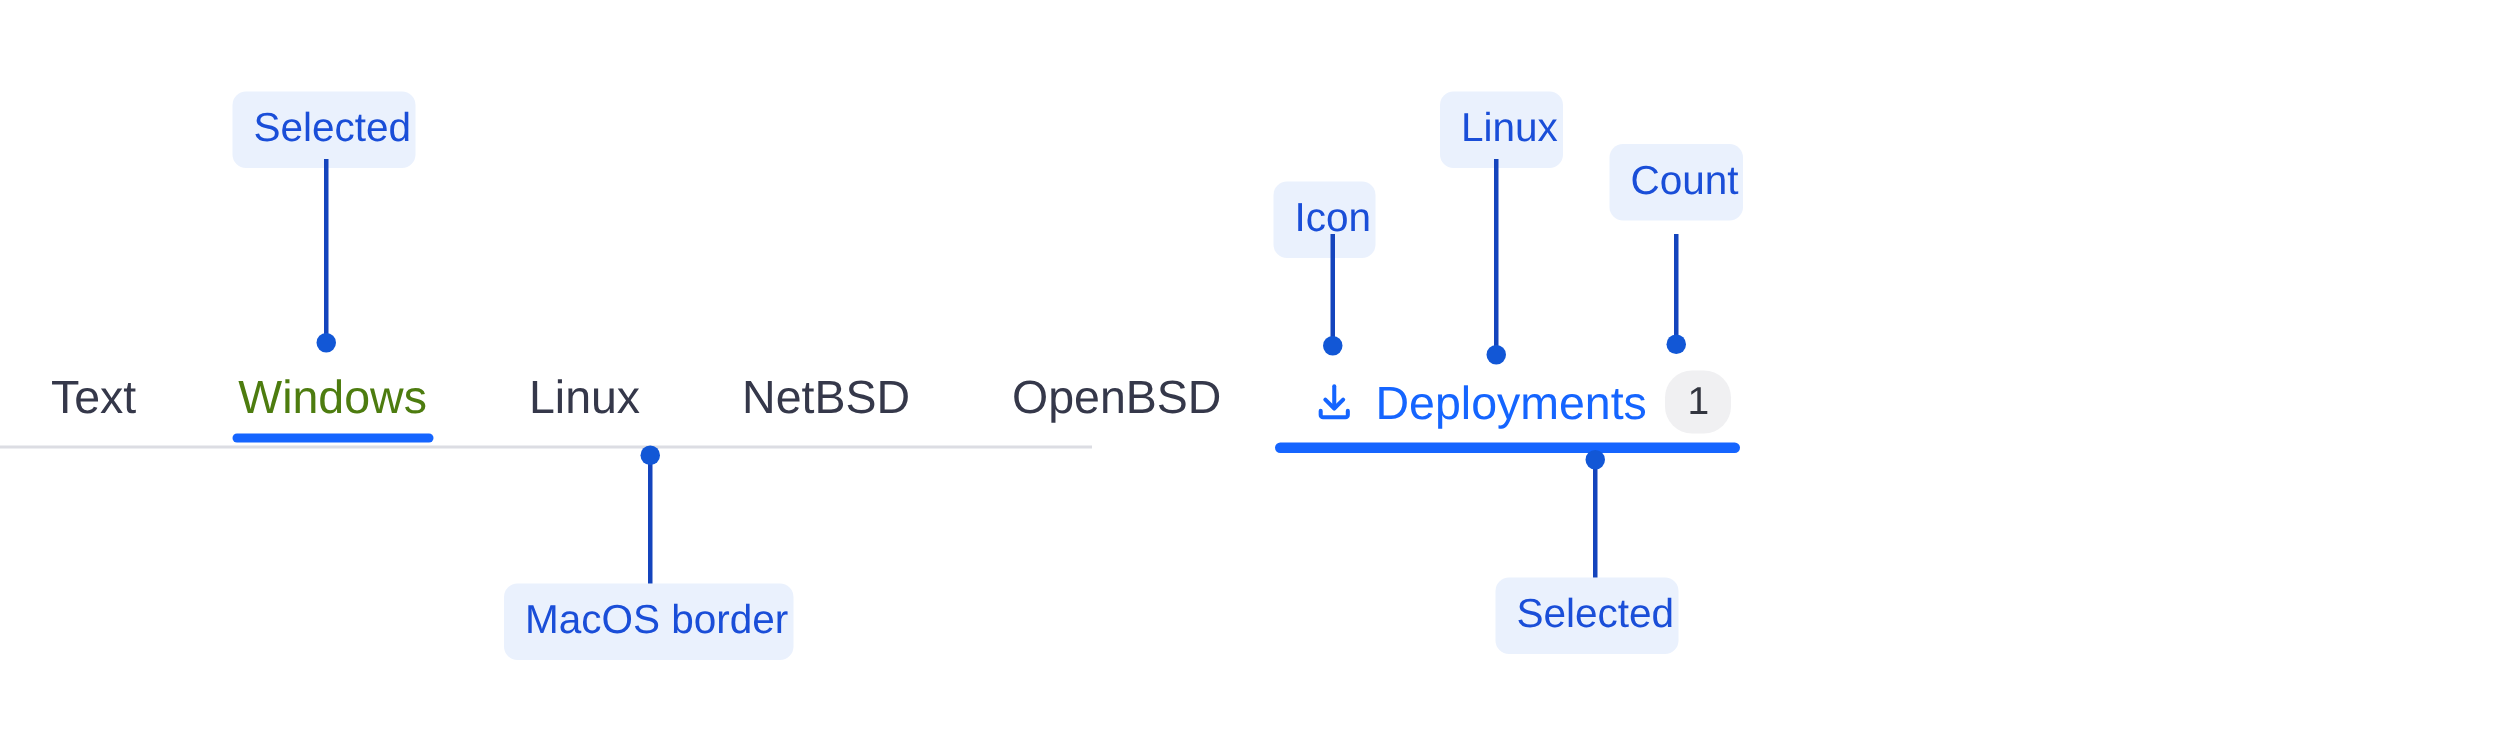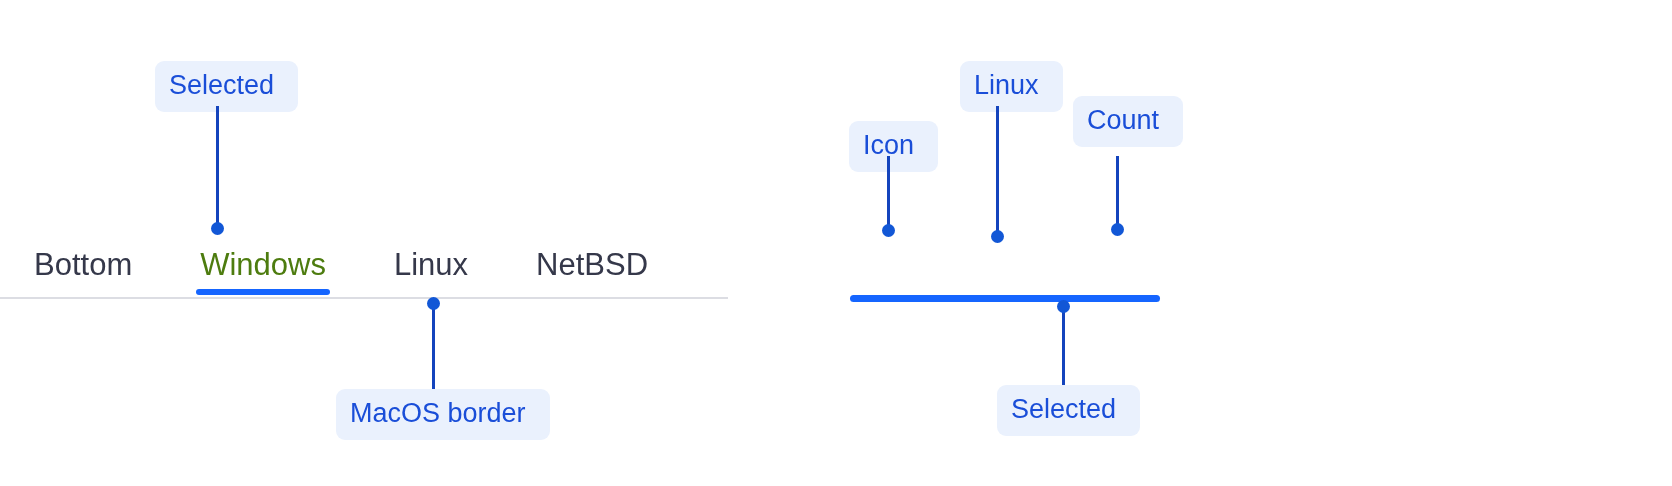--- a/index.html
+++ b/index.html
@@ -19,21 +19,21 @@
     overflow: hidden;
   }
 
   
   .callout {
     position: absolute;
     background: #eaf1fd;
     color: #1a4ed8;
     font-size: 27px;
     line-height: 1;
-    padding: 11px 24px 13px 14px;
+    padding: 11px 3px 13px 14px;
     border-radius: 9px;
     white-space: nowrap;
     font-family: "Liberation Sans", sans-serif;
   }
   .leader {
     position: absolute;
     width: 3px;
     background: #1444bd;
   }
   .leader-dot {
@@ -146,45 +146,57 @@
   }
 </style>
 </head>
 <body>
 
 <div id="stage">
 
   <div id="tabbar-group">
     <div class="tabrow">
       <button class="tab">
-        <span>Bottom</span>
+        <span>Text</span>
       </button>
       <button class="tab selected">
         <span>Windows</span>
         <span class="tab-underline"></span>
       </button>
       <button class="tab">
         <span>Linux</span>
       </button>
       <button class="tab">
         <span>NetBSD</span>
       </button>
+      <button class="tab">
+        <span>OpenBSD</span>
+      </button>
     </div>
     <div id="tab-baseline"></div>
   </div>
 
   <div class="callout" style="left:155px; top:61px;">Selected</div>
   <div class="leader" style="left:216px; top:106px; height:122px;"></div>
   <div class="leader-dot" style="left:211px; top:222px;"></div>
 
   <div class="callout" style="left:336px; top:389px;">MacOS border</div>
   <div class="leader" style="left:432px; top:304px; height:85px;"></div>
   <div class="leader-dot" style="left:427px; top:297px;"></div>
 
   <div id="deploy-group">
+    <button class="deploy-tab">
+      <svg class="deploy-icon" viewBox="0 0 24 24" fill="none" stroke="#1565ff" stroke-width="2.1" stroke-linecap="round" stroke-linejoin="round">
+        <path d="M12 3.5 V14.5"></path>
+        <path d="M7.4 10.4 L12 15 L16.6 10.4"></path>
+        <path d="M5 16.2 V18.3 A1.2 1.2 0 0 0 6.2 19.5 H17.8 A1.2 1.2 0 0 0 19 18.3 V16.2"></path>
+      </svg>
+      <span class="deploy-label">Deployments</span>
+      <span class="deploy-count">1</span>
+    </button>
     <div id="deploy-indicator"></div>
   </div>
 
   <div class="callout" style="left:849px; top:121px;">Icon</div>
   <div class="leader" style="left:887px; top:156px; height:74px;"></div>
   <div class="leader-dot" style="left:882px; top:224px;"></div>
 
   <div class="callout" style="left:960px; top:61px;">Linux</div>
   <div class="leader" style="left:996px; top:106px; height:130px;"></div>
   <div class="leader-dot" style="left:991px; top:230px;"></div>

